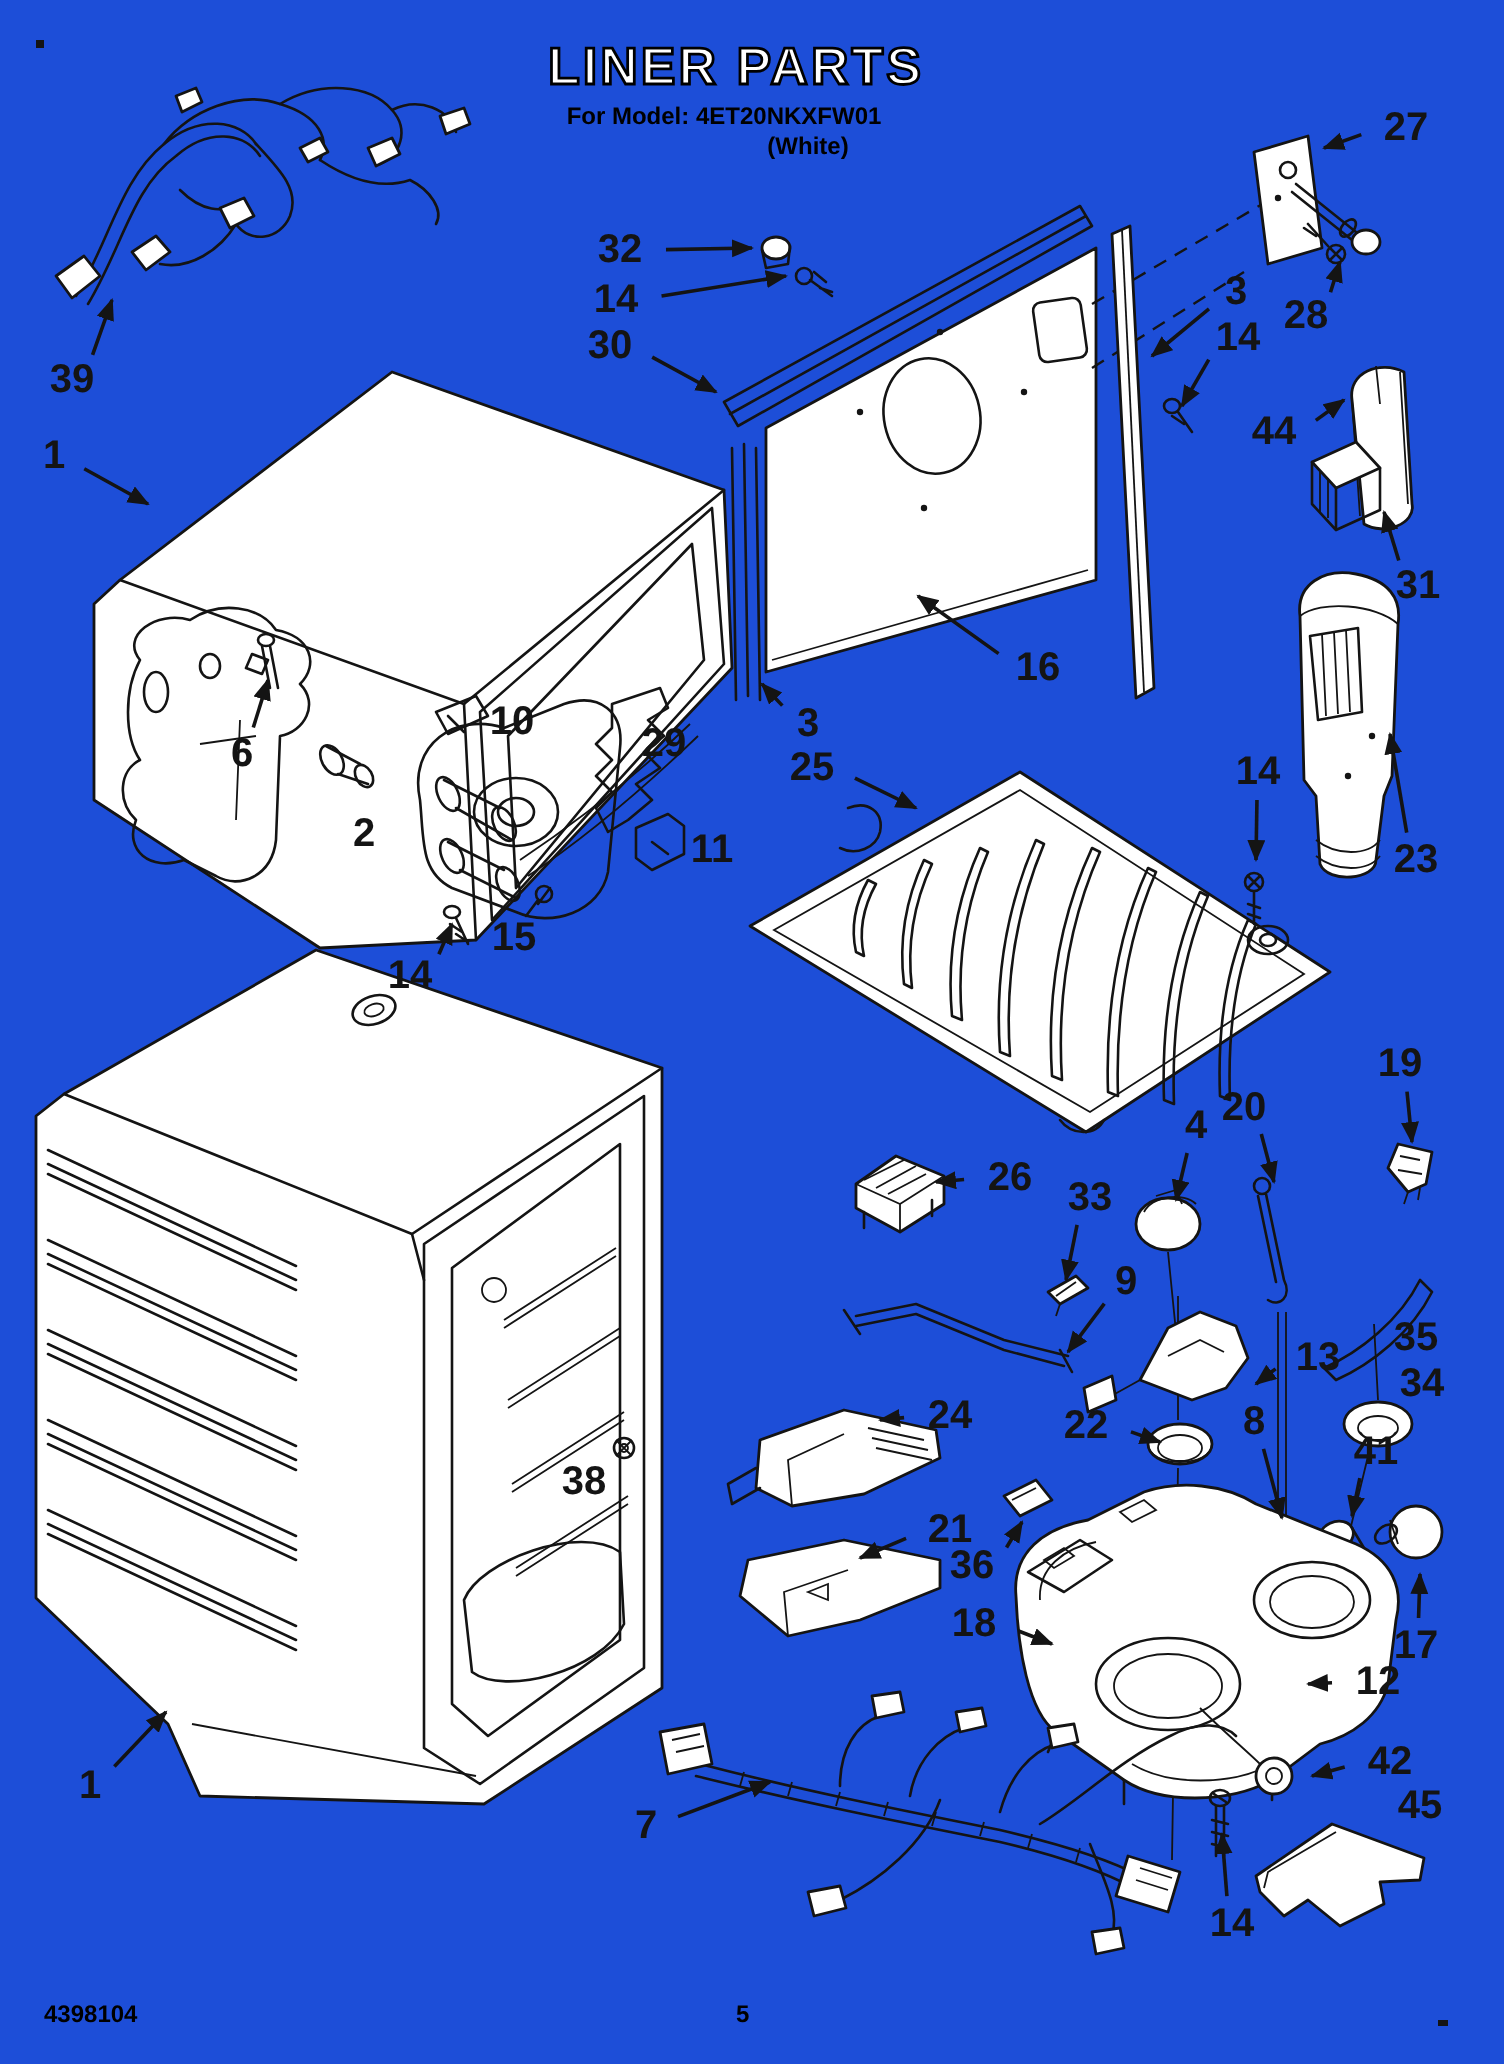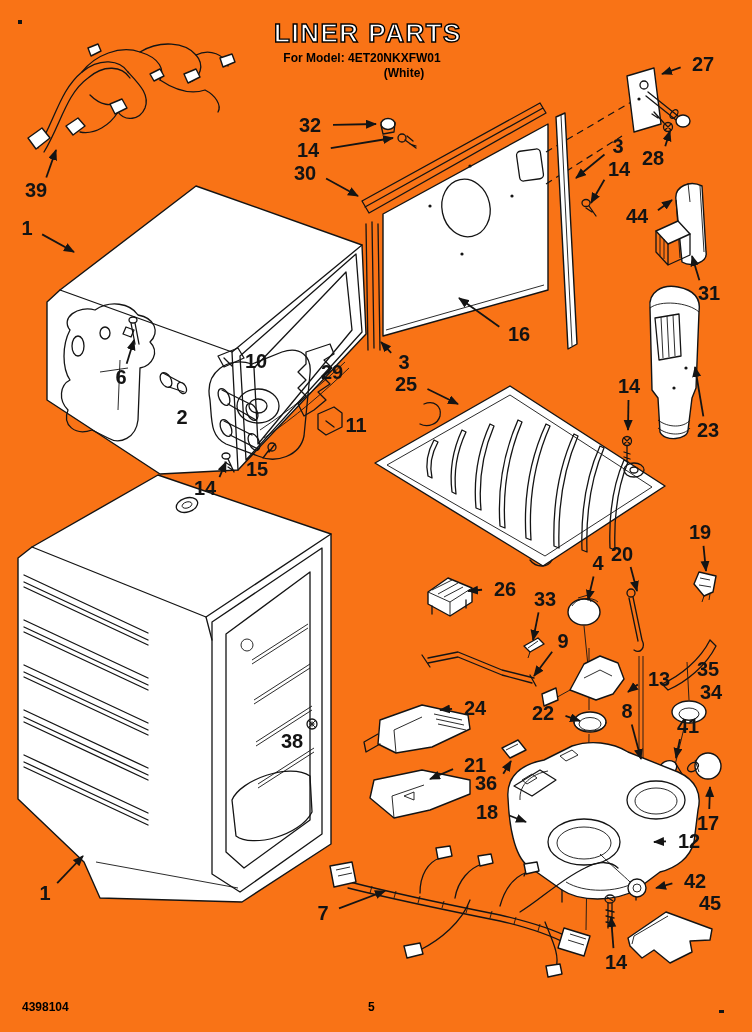--- a/index.html
+++ b/index.html
@@ -1,16 +1,16 @@
 <!DOCTYPE html>
 <html><head>
 <meta charset="utf-8">
 <style>
   html,body{margin:0;padding:0;background:#ffffff;}
-  .page{position:relative;width:752px;height:1032px;background:#f97316;overflow:hidden;
+  .page{position:relative;width:752px;height:1032px;background:#1d4ed8;overflow:hidden;
         font-family:"Liberation Sans",sans-serif;}
   svg{position:absolute;left:0;top:0;}
   .ln{fill:none;stroke:#141414;stroke-width:1.3;stroke-linejoin:round;stroke-linecap:round;}
   .lnf{fill:#ffffff;stroke:#141414;stroke-width:1.4;stroke-linejoin:round;}
   .thin{fill:none;stroke:#141414;stroke-width:0.9;}
   .dash{fill:none;stroke:#141414;stroke-width:1.2;stroke-dasharray:7 5;}
   .leader{stroke:#141414;stroke-width:1.8;fill:none;}
   .callout-label{font:bold 20px "Liberation Sans",sans-serif;fill:#141414;
                  text-anchor:middle;dominant-baseline:central;}
   .title-text{font:bold 26px "Liberation Sans",sans-serif;fill:#ffffff;stroke:#000000;

